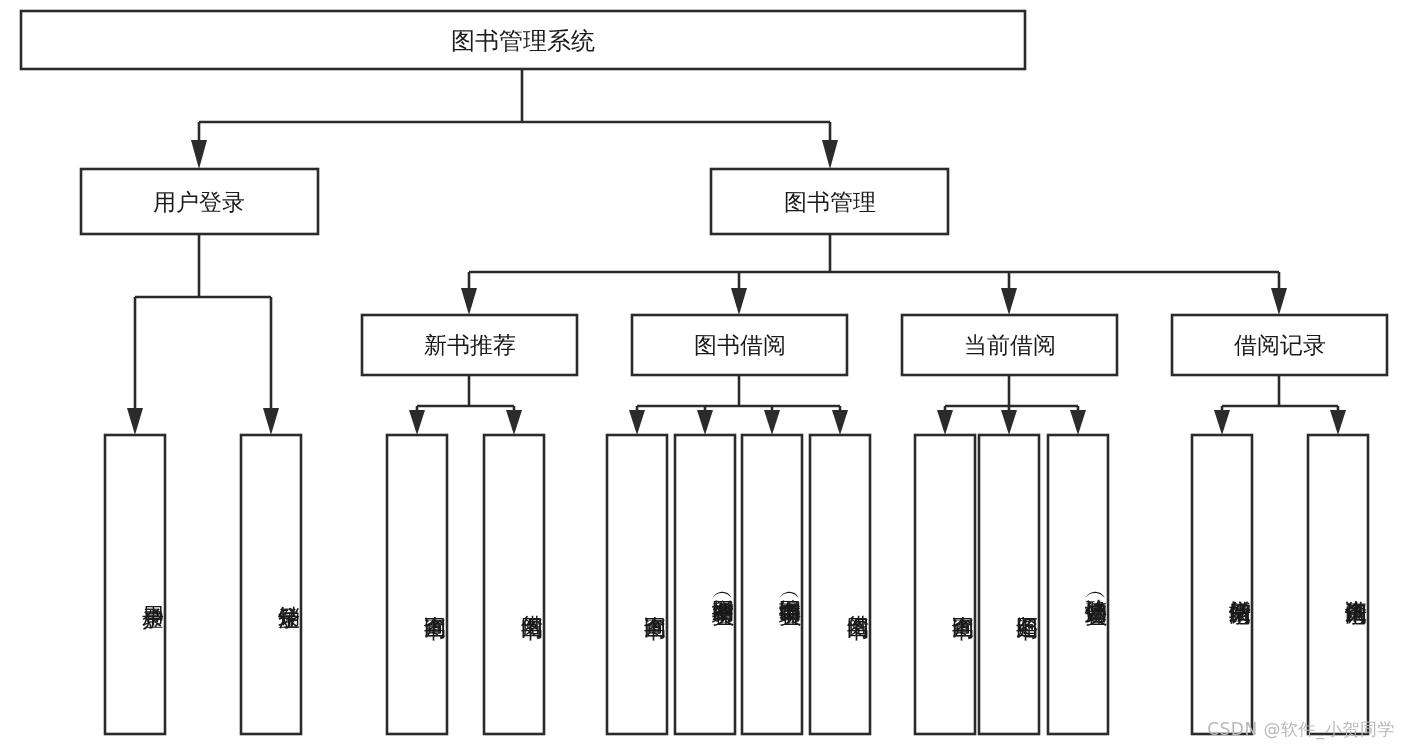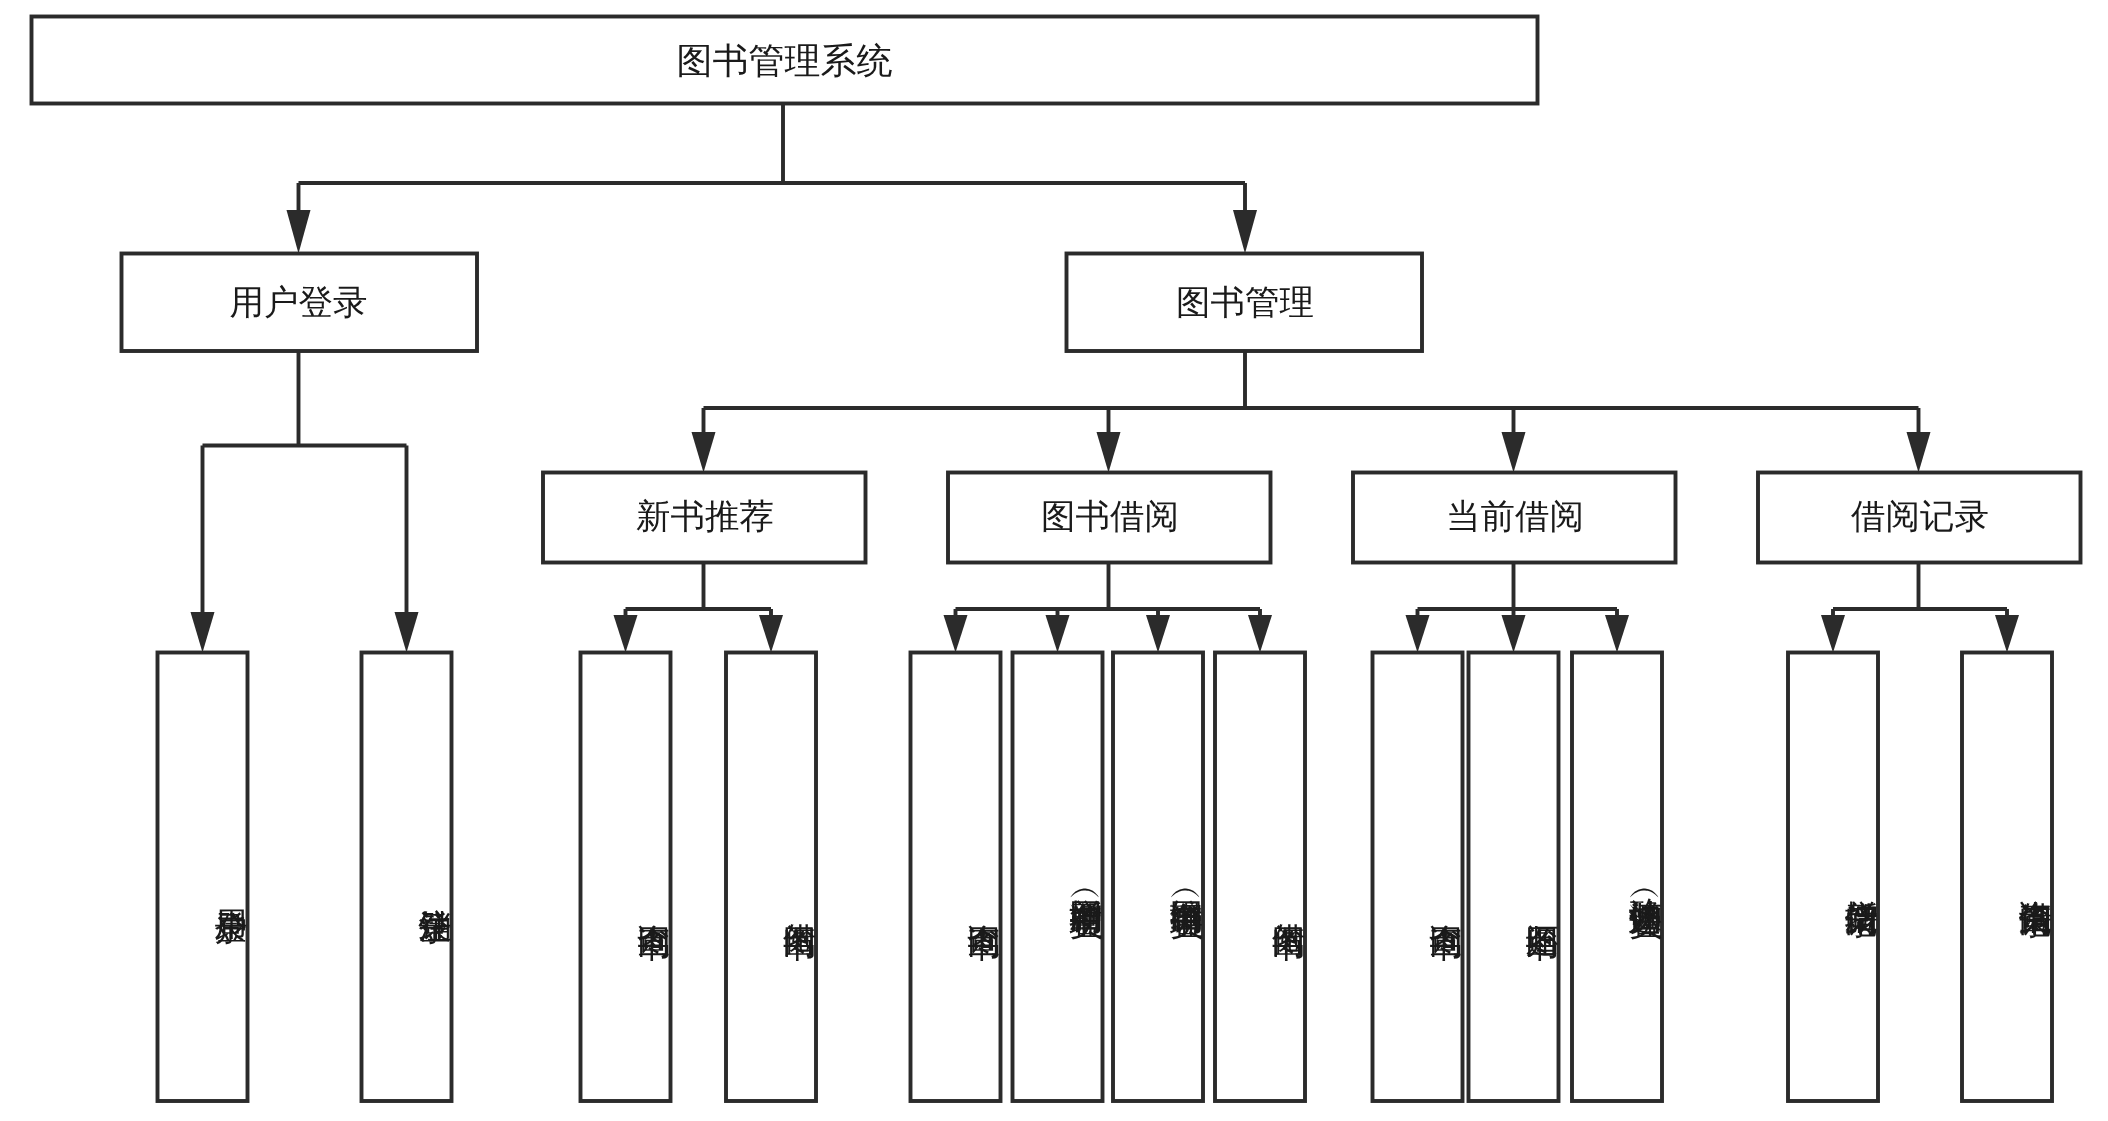--- a/index.html
+++ b/index.html
@@ -219,13 +219,14 @@
   <div class="leaf-label" style="left:742px; top:443px; width:60px; height:285px;">编辑图书（管理员）</div>
   <div class="leaf-label" style="left:810px; top:500px; width:60px; height:200px;">借阅图书</div>
 
   <div class="leaf-label" style="left:915px; top:500px; width:60px; height:200px;">查询图书</div>
   <div class="leaf-label" style="left:979px; top:500px; width:60px; height:200px;">归还图书</div>
   <div class="leaf-label" style="left:1048px; top:443px; width:60px; height:285px;">确认归还（管理员）</div>
 
   <div class="leaf-label" style="left:1192px; top:460px; width:60px; height:250px;">新增借阅记录</div>
   <div class="leaf-label" style="left:1308px; top:460px; width:60px; height:250px;">查询借阅记录</div>
 
+  <div class="watermark">CSDN @软件_小贺同学</div>
 </div>
 
 </body></html>

